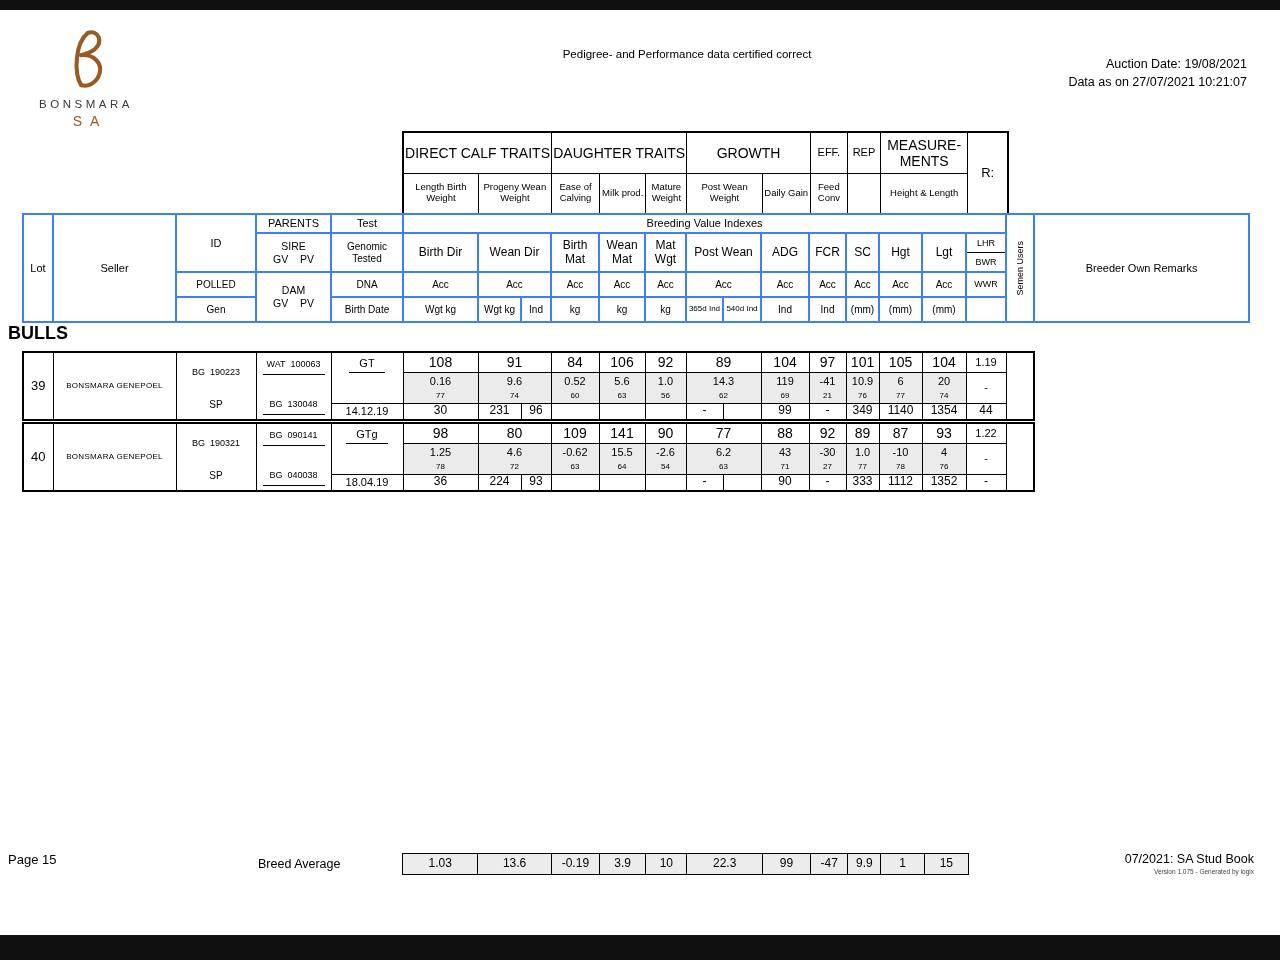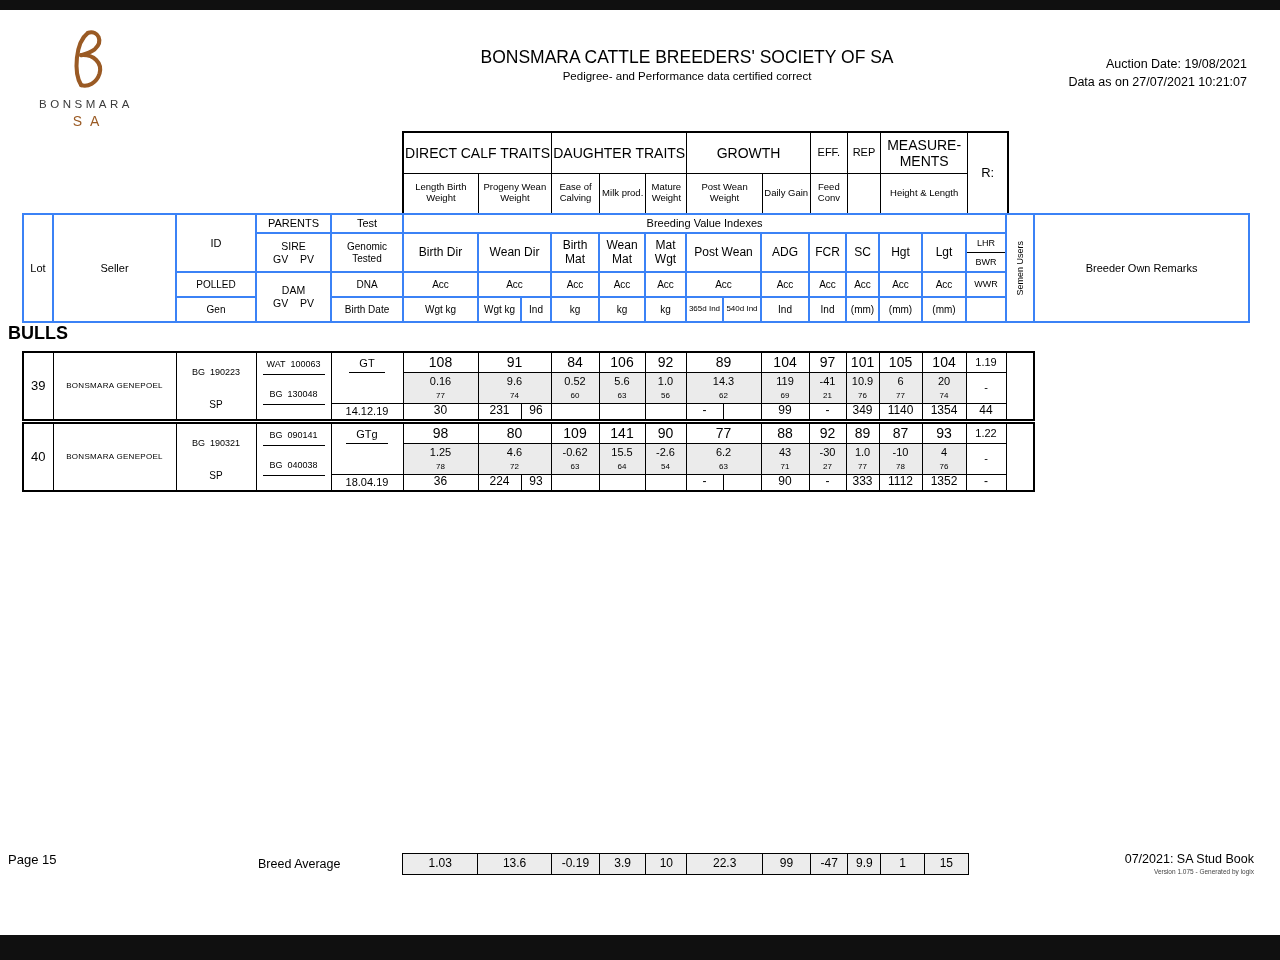--- a/index.html
+++ b/index.html
@@ -66,21 +66,21 @@
   td.acc{font-size:8px;background:#ebebeb;vertical-align:top;line-height:10px}
   td.rawv{font-size:12px;border-top:1px solid #000}
   td.bdate{font-size:11px;border-top:1px solid #000}
   td.ratio-mid{font-size:11px}
   td.lot-num{font-size:13px}
   td.seller{font-size:8px;letter-spacing:.3px}
   td.id-cell{font-size:9px}
   td.gen-cell{font-size:10px}
   td.parents-cell{vertical-align:top;font-size:9px}
   .parents-cell .p{height:20px;line-height:20px;border-bottom:1px solid #000;margin:1px 6px 0 6px}
-  .parents-cell .p2{margin-top:9px}
+  .parents-cell .p2{margin-top:19px}
   td.test-cell{vertical-align:top}
   .test-cell .gt{display:inline-block;margin-top:1px;padding:0 10px 1px 10px;
                  border-bottom:1px solid #000;font-size:11px;line-height:15px}
 
   
   #page-num{position:absolute;left:8px;top:852px;font-size:13px}
   #breed-avg-label{position:absolute;left:258px;top:857px;font-size:12.5px}
   #breed-avg{position:absolute;left:402px;top:853px;width:567px;border:1px solid #000}
   #breed-avg td{border:1px solid #000;height:20px;font-size:12px;background:#ececec}
   #footer-right{position:absolute;right:26px;top:852px;text-align:right}
@@ -99,21 +99,20 @@
       <path d="M27 5 C 14 15, 12 46, 20 59"></path>
       <path d="M27 5 C 38 2, 43 14, 34 22 C 30 25, 24 27, 20 28"></path>
       <path d="M20 28 C 33 27, 42 36, 39 47 C 36 57, 27 61, 20 59"></path>
     </g>
   </svg>
   <div id="logo-brand">BONSMARA</div>
   <div id="logo-region">SA</div>
 </div>
 
 <div id="title-block">
-  <div id="doc-title">BONSMARA CATTLE BREEDERS' SOCIETY OF SA</div>
   <div id="doc-sub2">Pedigree- and Performance data certified correct</div>
 </div>
 
 <div id="auction-block">
   <div>Auction Date: 19/08/2021</div>
   <div>Data as on 27/07/2021 10:21:07</div>
 </div>
 
 <table id="traits-table">
   <colgroup>

